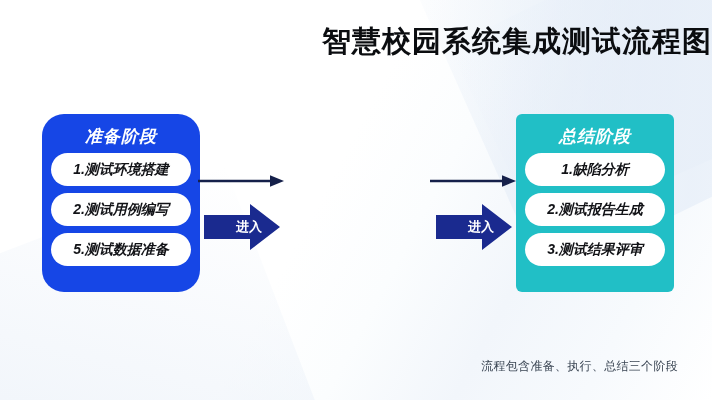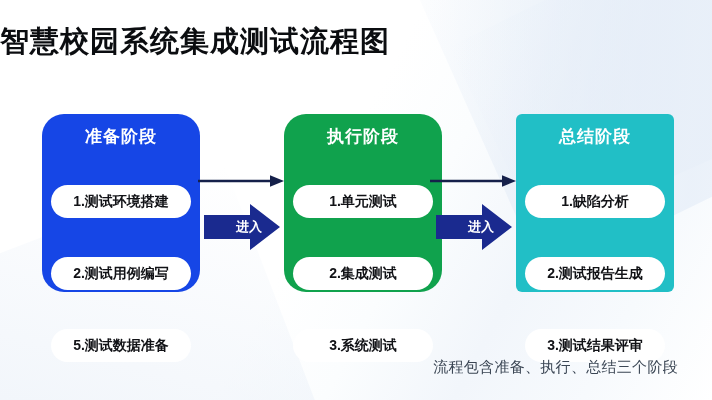--- a/index.html
+++ b/index.html
@@ -53,40 +53,41 @@
     height: 330px;
     background: linear-gradient(35deg, rgba(216,227,243,.85) 0%, rgba(232,239,248,.6) 45%, rgba(255,255,255,0) 100%);
     transform: rotate(-21deg);
   }
 
   .title {
     position: absolute;
     top: 22px;
     left: 0;
     width: 712px;
-    text-align: left;
+    text-align: right;
     font-size: 29px;
     font-weight: bold;
     color: #0b0d10;
     letter-spacing: 1px;
     white-space: nowrap;
   }
 
   
   .stage {
     position: absolute;
     top: 114px;
     width: 158px;
     height: 178px;
     border-radius: 22px;
     box-sizing: border-box;
     padding: 9px 9px 9px 9px;
     display: flex;
     flex-direction: column;
     align-items: center;
+    font-style: italic;
   }
   .stage.s0 { left: 42px;  background: #1646e6; }
   .stage.s1 { left: 284px; background: #10a24d; }
   .stage.s2 { left: 516px; background: #21bfc6; border-radius: 6px; }
 
   .stage-title {
     color: #ffffff;
     font-size: 17px;
     font-weight: bold;
     letter-spacing: 1px;
@@ -108,21 +109,20 @@
     background: #ffffff;
     border-radius: 17px;
     display: flex;
     align-items: center;
     justify-content: center;
     color: #111216;
     font-size: 14px;
     font-weight: bold;
     white-space: nowrap;
     letter-spacing: 0px;
-    margin-top: 32px;
   }
 
   
   .connector {
     position: absolute;
     width: 86px;
     height: 96px;
     top: 160px;
   }
   .connector.c0 { left: 198px; }
@@ -155,21 +155,21 @@
     font-size: 13px;
     font-weight: bold;
     letter-spacing: 0px;
     white-space: nowrap;
   }
 
   .caption {
     position: absolute;
     top: 358px;
     right: 34px;
-    font-size: 15px;
+    font-size: 12px;
     color: #3b4654;
     white-space: nowrap;
     letter-spacing: .3px;
   }
 </style>
 </head>
 <body>
 
 <div id="canvas">
 
@@ -192,28 +192,20 @@
     <svg class="thin-arrow" viewBox="0 0 86 14">
       <line x1="0" y1="7" x2="76" y2="7" stroke="#15204a" stroke-width="2.4"></line>
       <polygon points="86,7 72,1.2 72,12.8" fill="#15204a"></polygon>
     </svg>
     <svg class="block-arrow" viewBox="0 0 76 46">
       <polygon points="0,11 46,11 46,0 76,23 46,46 46,35 0,35" fill="#1a2a8f"></polygon>
     </svg>
     <div class="block-arrow-label">进入</div>
   </div>
 
-  <div class="stage s1">
-    <div class="stage-title">执行阶段</div>
-    <div class="steps">
-      <div class="step">1.单元测试</div>
-      <div class="step">2.集成测试</div>
-      <div class="step">3.系统测试</div>
-    </div>
-  </div>
 
   <div class="connector c1">
     <svg class="thin-arrow" viewBox="0 0 86 14">
       <line x1="0" y1="7" x2="76" y2="7" stroke="#15204a" stroke-width="2.4"></line>
       <polygon points="86,7 72,1.2 72,12.8" fill="#15204a"></polygon>
     </svg>
     <svg class="block-arrow" viewBox="0 0 76 46">
       <polygon points="0,11 46,11 46,0 76,23 46,46 46,35 0,35" fill="#1a2a8f"></polygon>
     </svg>
     <div class="block-arrow-label">进入</div>

